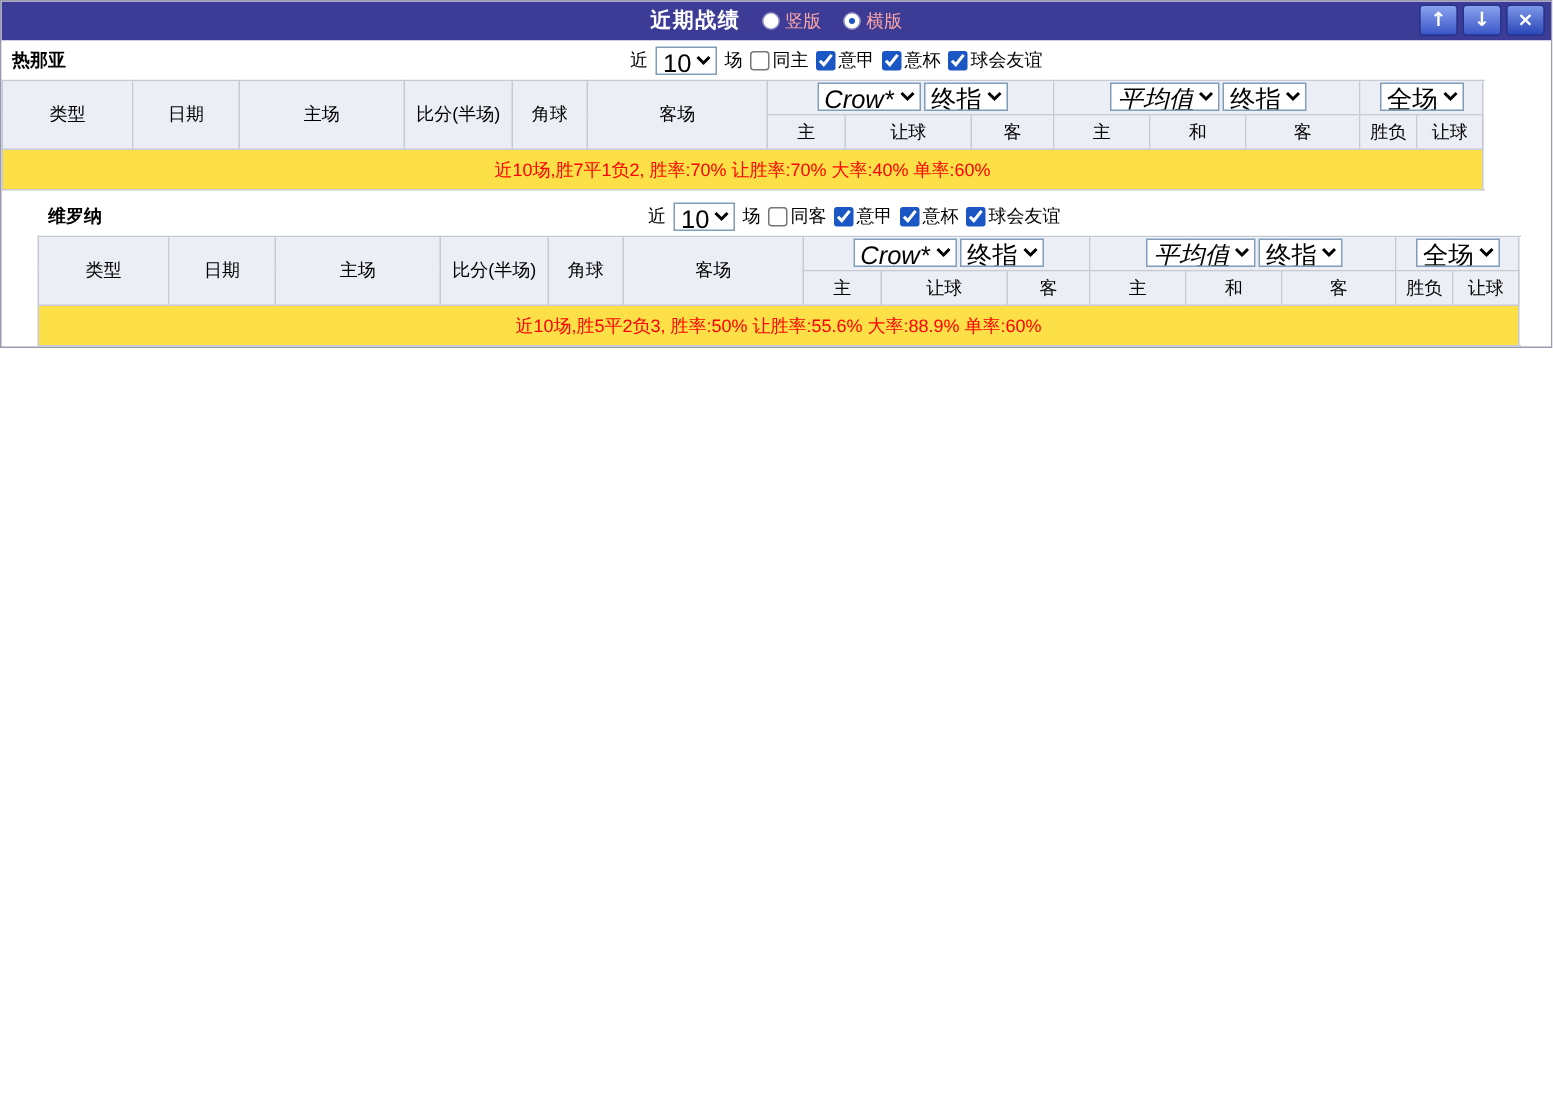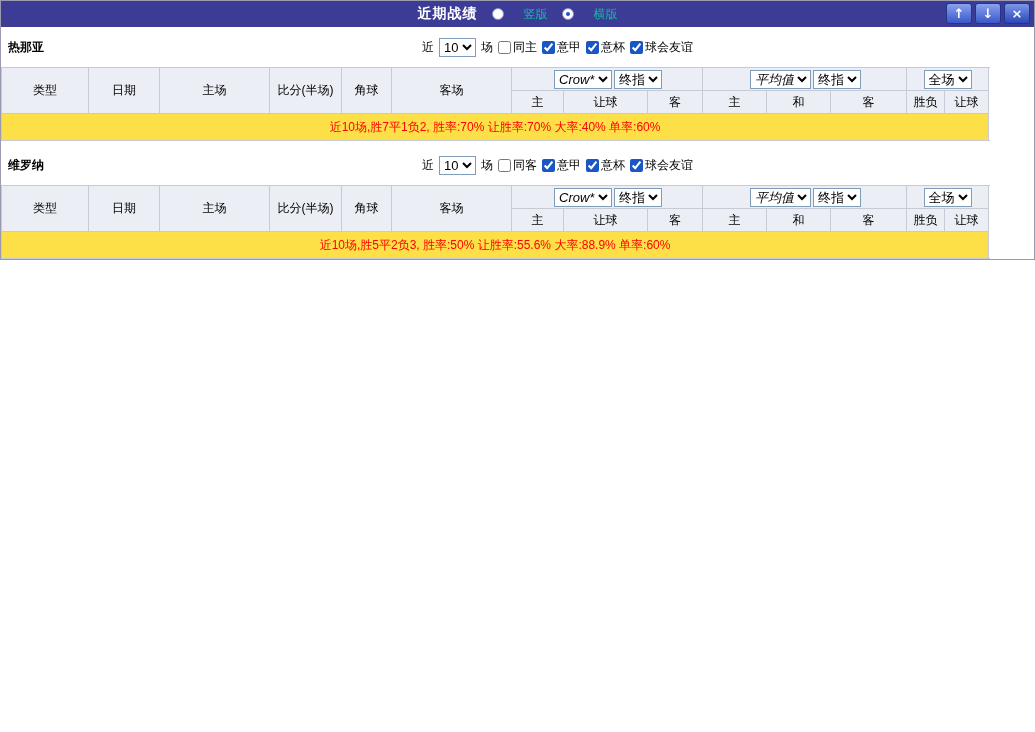--- a/index.html
+++ b/index.html
@@ -13,63 +13,63 @@
 
   
   .titlebar {
     height:26px; background:#3c3c96;
     display:flex; align-items:center; position:relative;
   }
   .titlebar-center {
     flex:1; display:flex; justify-content:center; align-items:center; gap:14px; color:#fff;
   }
   .window-title { font-weight:bold; font-size:14px; letter-spacing:1px; }
-  .radio { display:inline-flex; align-items:center; gap:20px; cursor:pointer; font-size:12px; color:#14b8a6; }
+  .radio { display:inline-flex; align-items:center; gap:4px; cursor:pointer; font-size:12px; color:#fca5a5; }
   .rc {
     width:12px; height:12px; border-radius:50%;
     background:#fff; border:1px solid #8a8ac0; display:inline-block; position:relative;
   }
   .rc.on::after {
     content:""; position:absolute; left:3px; top:3px; width:4px; height:4px;
     border-radius:50%; background:#1a56c4;
   }
   .tb-buttons { position:absolute; right:4px; top:2px; display:flex; gap:3px; }
   .tb-btn {
     width:26px; height:21px;
     background:linear-gradient(#8aa2ee,#3a57c8);
     color:#fff; border:1px solid #24348a; border-radius:3px;
     font-size:13px; line-height:1; cursor:pointer; font-weight:bold;
     font-family:"DejaVu Sans",sans-serif;
   }
   .tb-btn.close { background:linear-gradient(#7d97e8,#2a47b8); }
 
   
   .section-bar {
-    height:40px; position:relative; display:flex; align-items:center; justify-content:center;
+    height:26px; position:relative; display:flex; align-items:center; justify-content:center;
     background:#fff;
   }
   .team-name { position:absolute; left:7px; font-weight:bold; color:#000; }
   .filter { display:flex; align-items:center; gap:5px; margin-left:80px; }
   .filter label { display:inline-flex; align-items:center; gap:2px; cursor:pointer; }
   .filter input[type="checkbox"] { width:13px; height:13px; accent-color:#1a56c4; cursor:pointer; }
-  .filter select, thead select { height:19px; font-size:13px; border:1px solid #7f9db9; background:#fff; }
+  .filter select, thead select { height:19px; font-size:17px; border:1px solid #7f9db9; background:#fff; }
 
   
   table { width:944px; border-collapse:collapse; table-layout:fixed; }
   th, td {
     border:1px solid #c6cad4; text-align:center; padding:0 1px;
     height:25px; overflow:hidden; white-space:nowrap;
   }
   thead th { background:#eceef5; font-weight:normal; height:23px; }
   tfoot td.summary {
     height:27px; color:#ff0000; background:#fde047; border:1px solid #c6cad4;
     text-align:center; font-size:12px;
   }
   .sel-gap { margin:0 2px;font-style:italic; }
-  .section2 { margin-top:4px; }
+  .section2 { margin-top:4px;margin-left:24px; }
 </style>
 </head>
 <body>
 
 <div class="page">
 
   <div class="titlebar">
     <div class="titlebar-center">
       <span class="window-title">近期战绩</span>
       <span class="radio">

